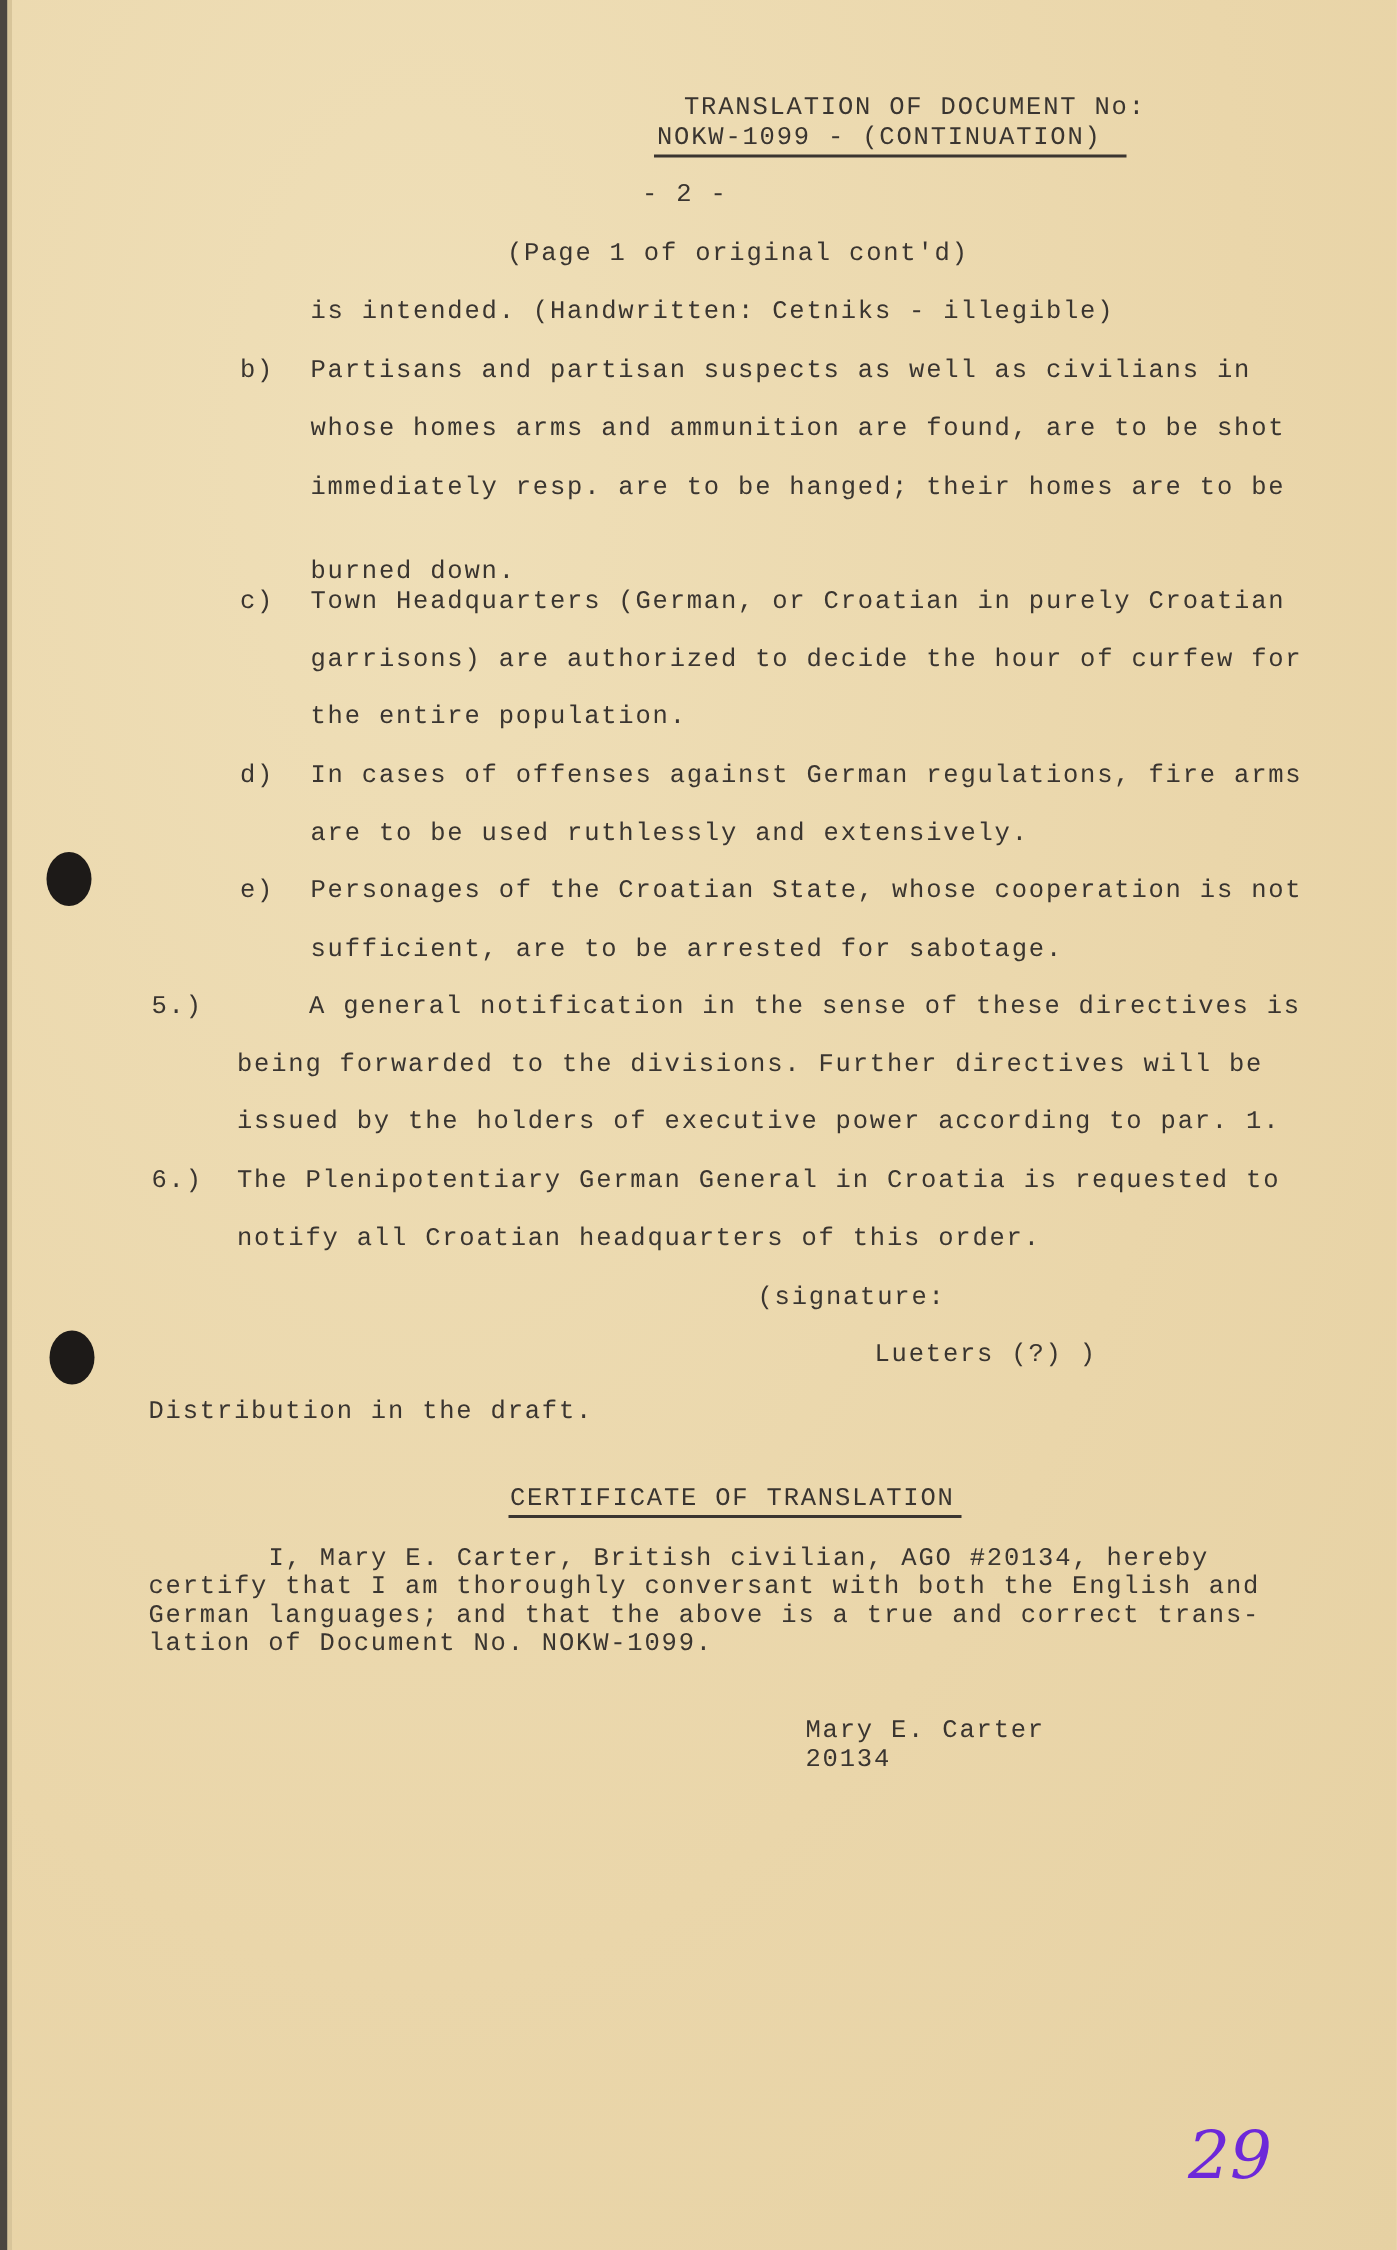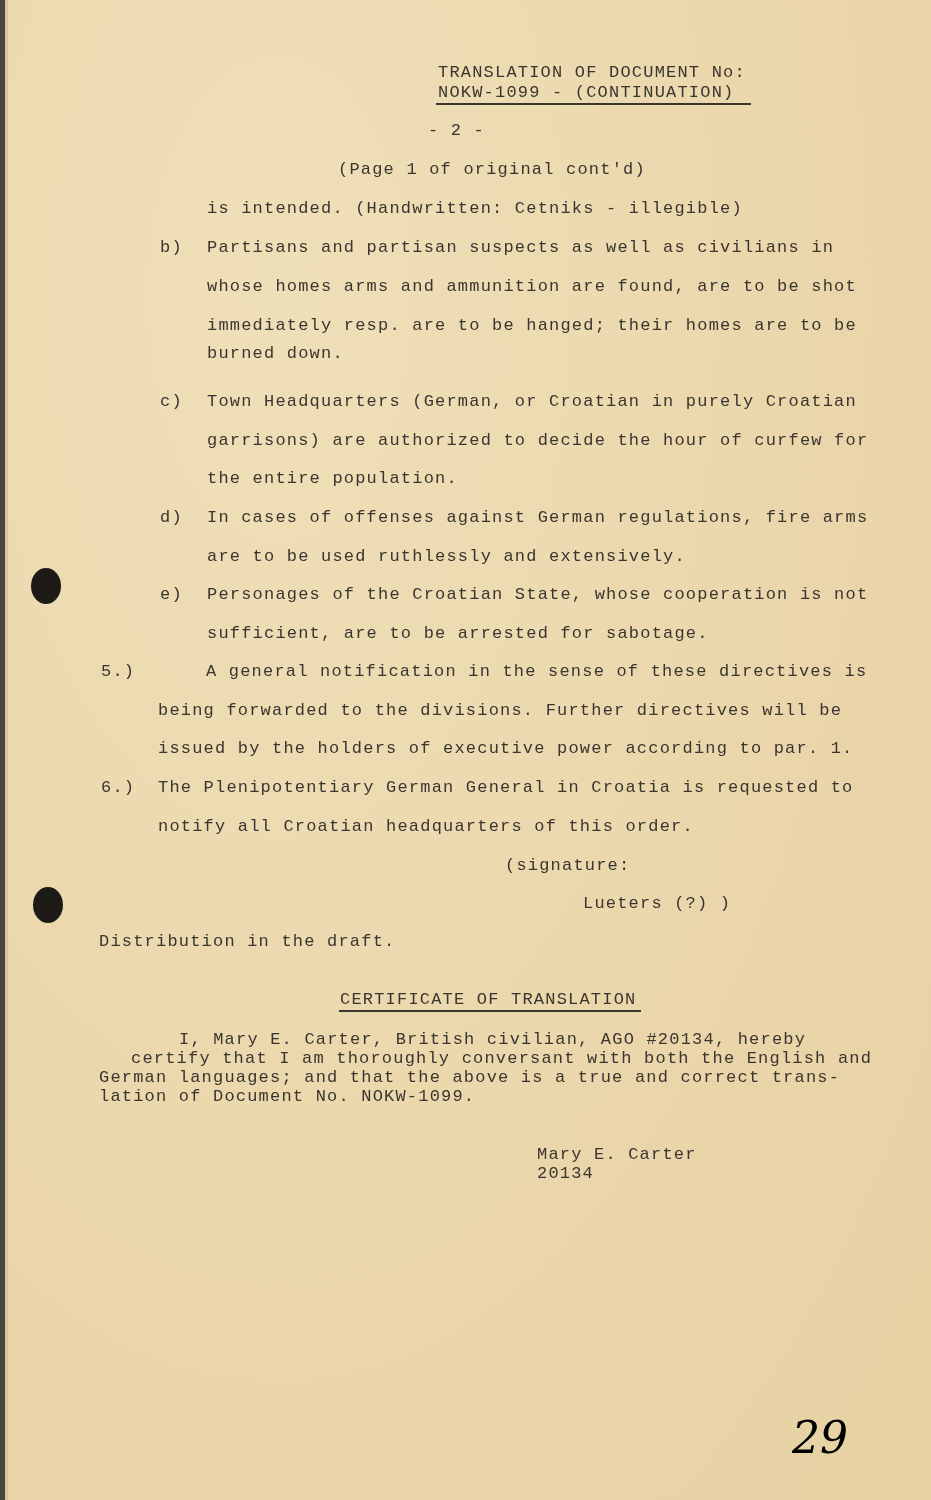--- a/index.html
+++ b/index.html
@@ -7,42 +7,42 @@
     width:931px; height:1500px; position:relative; overflow:hidden;
     background:#ecd9b0;
     background-image: radial-gradient(ellipse at 30% 20%, #efdfb8 0%, #ead6aa 60%, #e6d1a3 100%);
     font-family: "Liberation Mono", "DejaVu Sans Mono", monospace;
     color:#3a3530;
   }
   .edge-left { position:absolute; left:0; top:0; width:5px; height:1500px; background:#4b4640; }
   .edge-left2 { position:absolute; left:5px; top:0; width:3px; height:1500px; background:#d8c59a; }
   .t { position:absolute; white-space:pre; font-size:17px; letter-spacing:1.2px; line-height:20px; }
   .hole { position:absolute; width:30px; height:36px; border-radius:50%; background:#1d1a18; }
-  .hand { position:absolute; font-family:"DejaVu Serif", serif; font-style:italic; color:#000000; font-size:44px; }
+  .hand { position:absolute; font-family:"DejaVu Serif", serif; font-style:italic; color:#6d28d9; font-size:44px; }
   .rule { position:absolute; height:2px; background:#3a3530; }
 </style>
 </head>
 <body>
 
 <div class="edge-left"></div>
 <div class="edge-left2"></div>
 
-<div class="t" style="left:438px;top:63px;">TRANSLATION OF DOCUMENT No:</div>
+<div class="t" style="left:456px;top:63px;">TRANSLATION OF DOCUMENT No:</div>
 <div class="t" style="left:438px;top:83px;">NOKW-1099 - (CONTINUATION)</div>
 <div class="rule" style="left:436px;top:103px;width:315px;"></div>
 
 <div class="t" style="left:428px;top:121px;">- 2 -</div>
 <div class="t" style="left:338px;top:160px;">(Page 1 of original cont'd)</div>
 <div class="t" style="left:207px;top:199px;">is intended. (Handwritten: Cetniks - illegible)</div>
 
 <div class="t" style="left:160px;top:238px;">b)</div>
 <div class="t" style="left:207px;top:238px;">Partisans and partisan suspects as well as civilians in</div>
 <div class="t" style="left:207px;top:277px;">whose homes arms and ammunition are found, are to be shot</div>
 <div class="t" style="left:207px;top:316px;">immediately resp. are to be hanged; their homes are to be</div>
-<div class="t" style="left:207px;top:344px;text-align:center;">burned down.</div>
+<div class="t" style="left:207px;top:372px;text-align:center;">burned down.</div>
 
 <div class="t" style="left:160px;top:392px;">c)</div>
 <div class="t" style="left:207px;top:392px;">Town Headquarters (German, or Croatian in purely Croatian</div>
 <div class="t" style="left:207px;top:431px;">garrisons) are authorized to decide the hour of curfew for</div>
 <div class="t" style="left:207px;top:469px;">the entire population.</div>
 
 <div class="t" style="left:160px;top:508px;">d)</div>
 <div class="t" style="left:207px;top:508px;">In cases of offenses against German regulations, fire arms</div>
 <div class="t" style="left:207px;top:547px;">are to be used ruthlessly and extensively.</div>
 
@@ -60,21 +60,21 @@
 <div class="t" style="left:158px;top:817px;text-align:center;">notify all Croatian headquarters of this order.</div>
 
 <div class="t" style="left:505px;top:856px;">(signature:</div>
 <div class="t" style="left:583px;top:894px;">Lueters (?) )</div>
 
 <div class="t" style="left:99px;top:932px;">Distribution in the draft.</div>
 
 <div class="t" style="left:340px;top:990px;">CERTIFICATE OF TRANSLATION</div>
 <div class="rule" style="left:339px;top:1010px;width:302px;"></div>
 <div class="t" style="left:179px;top:1031px;line-height:18px;">I, Mary E. Carter, British civilian, AGO #20134, hereby</div>
-<div class="t" style="left:99px;top:1050px;line-height:18px;margin-left:32px;">certify that I am thoroughly conversant with both the English and</div>
+<div class="t" style="left:99px;top:1050px;line-height:18px;">certify that I am thoroughly conversant with both the English and</div>
 <div class="t" style="left:99px;top:1069px;line-height:18px;">German languages; and that the above is a true and correct trans-</div>
 <div class="t" style="left:99px;top:1088px;line-height:18px;">lation of Document No. NOKW-1099.</div>
 
 <div class="t" style="left:537px;top:1146px;line-height:18px;">Mary E. Carter</div>
 <div class="t" style="left:537px;top:1165px;line-height:18px;">20134</div>
 
 <div class="hole" style="left:31px;top:568px;"></div>
 <div class="hole" style="left:33px;top:887px;"></div>
 
 <div class="hand" style="left:792px;top:1412px;">29</div>

